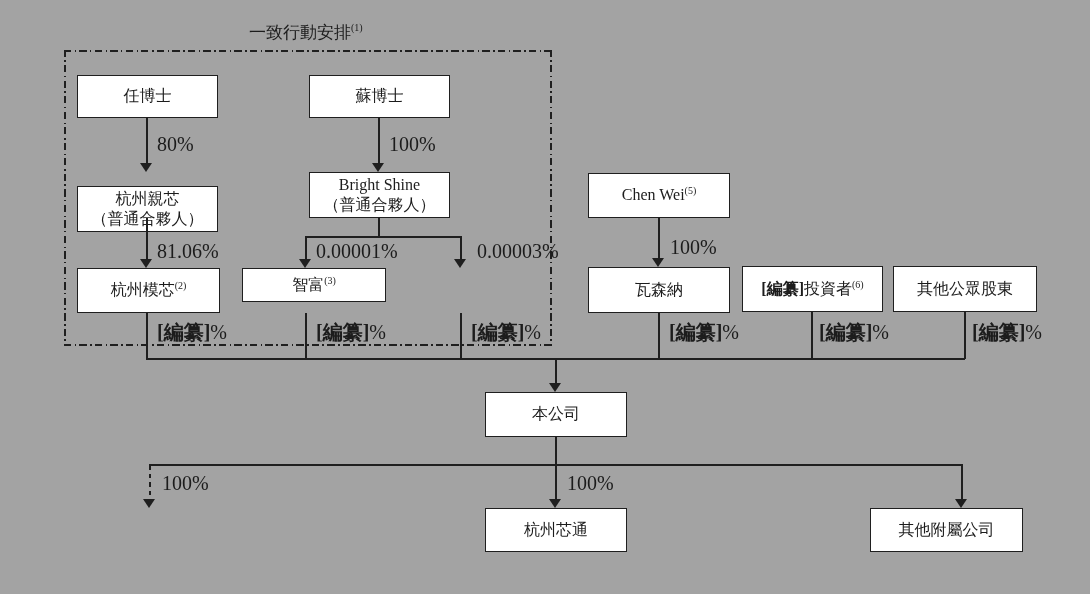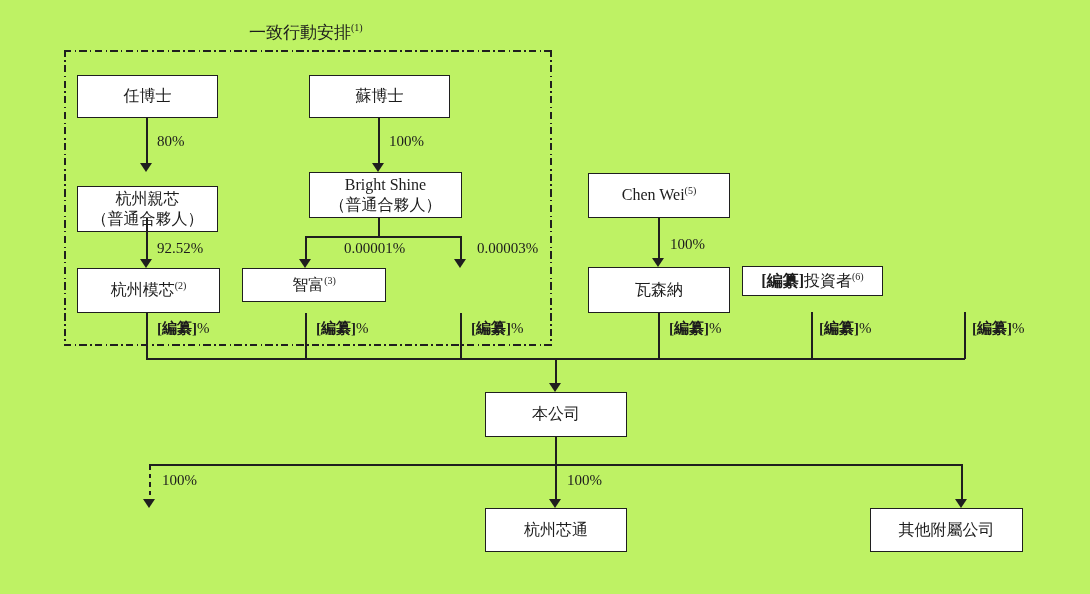--- a/index.html
+++ b/index.html
@@ -1,31 +1,31 @@
 <!DOCTYPE html>
 <html><head>
 <meta charset="utf-8">
 <style>
   html,body{margin:0;padding:0;background:#fff;}
   .stage{
-    position:relative;width:1090px;height:594px;background:#bef264;
+    position:relative;width:1090px;height:594px;background:#a3a3a3;
     font-family:"Liberation Serif","DejaVu Serif",serif;color:#1c1c1c;overflow:hidden;
   }
   .box{
     position:absolute;box-sizing:border-box;border:1.5px solid #1f1f1f;background:#fff;
     display:flex;flex-direction:column;align-items:center;justify-content:center;
     text-align:center;font-size:16px;line-height:1.28;white-space:nowrap;
   }
   .vline{position:absolute;width:1.5px;background:#1f1f1f;}
   .hline{position:absolute;height:1.5px;background:#1f1f1f;}
   .dash-h{position:absolute;height:1.5px;background:repeating-linear-gradient(to right,#1f1f1f 0 7px,transparent 7px 10.5px,#1f1f1f 10.5px 12px,transparent 12px 15.5px);}
   .dash-v{position:absolute;width:1.5px;background:repeating-linear-gradient(to bottom,#1f1f1f 0 7px,transparent 7px 10.5px,#1f1f1f 10.5px 12px,transparent 12px 15.5px);}
   .dotted-v{position:absolute;width:1.5px;background:repeating-linear-gradient(to bottom,#1f1f1f 0 4.5px,transparent 4.5px 8.5px);}
   .arrow{position:absolute;width:0;height:0;border-left:6.5px solid transparent;border-right:6.5px solid transparent;border-top:9px solid #1f1f1f;}
-  .lbl{position:absolute;font-size:15px;white-space:nowrap;}
+  .lbl{position:absolute;font-size:20px;white-space:nowrap;}
   .pct b{font-weight:700;}
   sup{font-size:10px;line-height:0;vertical-align:super;}
   .title{position:absolute;font-size:17px;white-space:nowrap;}
 </style>
 </head>
 <body>
 
 <div class="stage">
 
   <div class="title" style="left:249px;top:21px;"><span>一致行動安排</span><sup>(1)</sup></div>
@@ -47,34 +47,34 @@
   <div class="lbl" style="left:157px;top:133px;">80%</div>
 
   <div class="vline" style="left:378px;top:118px;height:46px;"></div>
   <div class="arrow" style="left:372px;top:163px;"></div>
   <div class="lbl" style="left:389px;top:133px;">100%</div>
 
   <div class="box" style="left:77px;top:186px;width:141px;height:46px;">
     <div>杭州親芯</div>
     <div>（普通合夥人）</div>
   </div>
-  <div class="box" style="left:309px;top:172px;width:153px;height:46px;">
+  <div class="box" style="left:309px;top:172px;width:141px;height:46px;">
     <div>Bright Shine</div>
     <div>（普通合夥人）</div>
   </div>
 
   <div class="vline" style="left:146px;top:218px;height:42px;"></div>
   <div class="arrow" style="left:140px;top:259px;"></div>
-  <div class="lbl" style="left:157px;top:240px;">92.52%</div>
+  <div class="lbl" style="left:157px;top:240px;">81.06%</div>
 
   <div class="vline" style="left:378px;top:218px;height:20px;"></div>
   <div class="hline" style="left:305px;top:236px;width:157px;"></div>
   <div class="vline" style="left:305px;top:236px;height:24px;"></div>
   <div class="arrow" style="left:299px;top:259px;"></div>
-  <div class="lbl" style="left:316px;top:240px;margin-left:28px;">0.00001%</div>
+  <div class="lbl" style="left:316px;top:240px;">0.00001%</div>
   <div class="vline" style="left:460px;top:236px;height:24px;"></div>
   <div class="arrow" style="left:454px;top:259px;"></div>
   <div class="lbl" style="left:477px;top:240px;">0.00003%</div>
 
   <div class="box" style="left:77px;top:268px;width:143px;height:45px;">
       <div><span>杭州模芯</span><sup>(2)</sup></div>
     </div>
   <div class="box" style="left:242px;top:268px;width:144px;height:34px;">
       <div><span>智富</span><sup>(3)</sup></div>
     </div>
@@ -82,22 +82,25 @@
   <div class="box" style="left:588px;top:173px;width:142px;height:45px;">
       <div><span>Chen Wei</span><sup>(5)</sup></div>
     </div>
   <div class="vline" style="left:658px;top:218px;height:41px;"></div>
   <div class="arrow" style="left:652px;top:258px;"></div>
   <div class="lbl" style="left:670px;top:236px;">100%</div>
 
   <div class="box" style="left:588px;top:267px;width:142px;height:46px;">
       <div>瓦森納</div>
     </div>
-  <div class="box" style="left:742px;top:266px;width:141px;height:30px;">
+  <div class="box" style="left:742px;top:266px;width:141px;height:46px;">
       <div class="pct"><b>[編纂]</b><span>投資者</span><sup>(6)</sup></div>
+    </div>
+  <div class="box" style="left:893px;top:266px;width:144px;height:46px;">
+      <div>其他公眾股東</div>
     </div>
 
   <div class="vline" style="left:146px;top:313px;height:46px;"></div>
   <div class="vline" style="left:305px;top:313px;height:46px;"></div>
   <div class="vline" style="left:460px;top:313px;height:46px;"></div>
   <div class="vline" style="left:658px;top:313px;height:46px;"></div>
   <div class="vline" style="left:811px;top:312px;height:47px;"></div>
   <div class="vline" style="left:964px;top:312px;height:47px;"></div>
 
   <div class="lbl pct" style="left:157px;top:319px;"><b>[編纂]</b><span>%</span></div>

